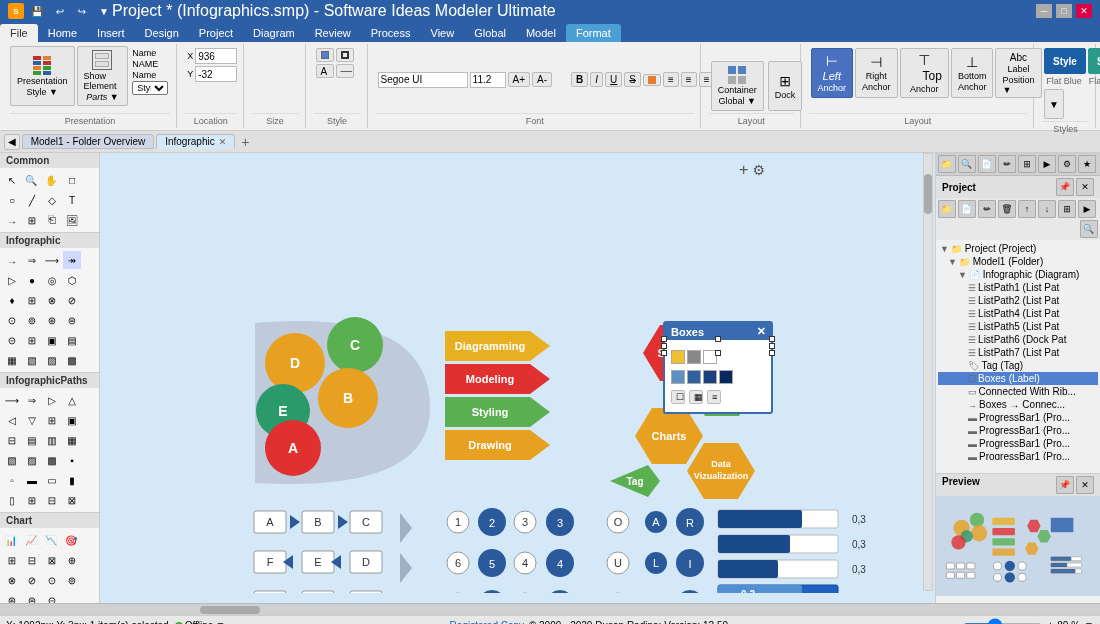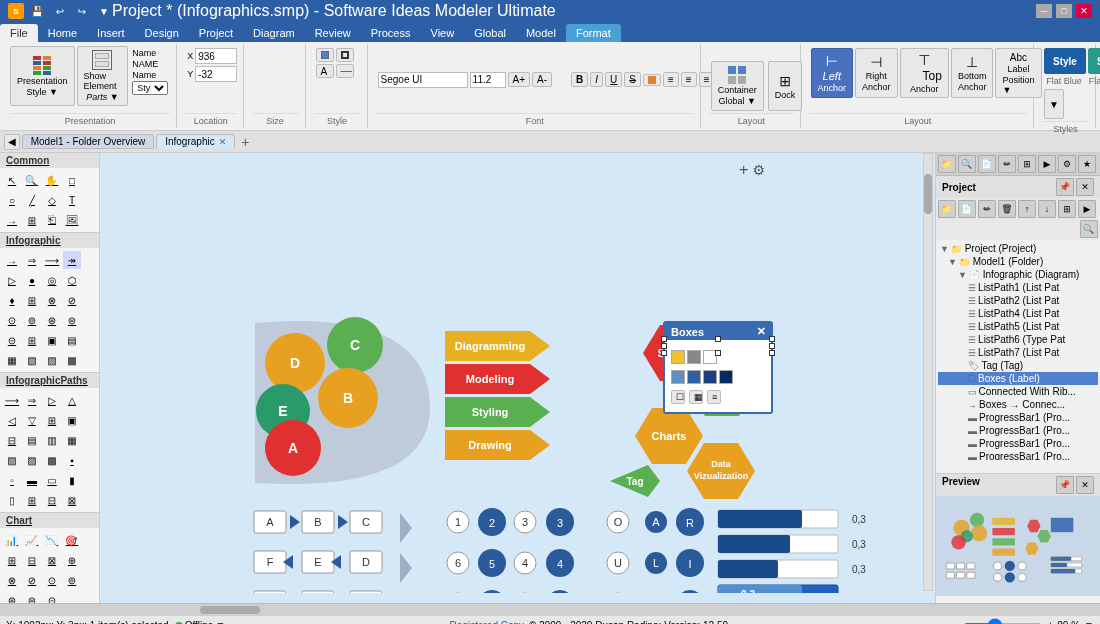--- a/index.html
+++ b/index.html
@@ -38,21 +38,21 @@
     #tab-bar { background: #e0e0e0; display: flex; align-items: center; padding: 2px 4px; gap: 2px; border-bottom: 1px solid #ccc; height: 22px; }
     .doc-tab { background: #d0d8e8; border: 1px solid #bbb; border-radius: 3px 3px 0 0; padding: 1px 8px; font-size: 10px; cursor: pointer; display: flex; align-items: center; gap: 4px; }
     .doc-tab.active { background: #d4e8f7; border-bottom-color: #d4e8f7; }
     .tab-close { font-size: 9px; color: #666; cursor: pointer; }
     .tab-add { font-size: 14px; color: #666; cursor: pointer; padding: 0 4px; }
 
     
     #main { display: flex; height: calc(624px - 22px - 88px - 22px - 22px - 20px); }
 
     
-    #left-panel { width: 100px; background: #f5f5f5; border-right: 1px solid #ccc; overflow-y: auto; flex-shrink: 0; text-decoration: underline; }
+    #left-panel { width: 100px; background: #f5f5f5; border-right: 1px solid #ccc; overflow-y: auto; flex-shrink: 0; }
     .panel-section { border-bottom: 1px solid #ccc; }
     .panel-section-header { background: #e0e0e0; padding: 2px 6px; font-size: 10px; font-weight: bold; color: #333; cursor: pointer; }
     .panel-tools { display: flex; flex-wrap: wrap; padding: 3px; gap: 2px; }
     .tool-btn { width: 18px; height: 18px; background: transparent; border: 1px solid transparent; cursor: pointer; display: flex; align-items: center; justify-content: center; font-size: 10px; }
 
     
     #canvas-area { flex: 1; background: #d4e8f7; overflow: hidden; position: relative; }
 
     
     #right-panel { width: 165px; background: #f0f0f0; border-left: 1px solid #ccc; display: flex; flex-direction: column; flex-shrink: 0; }
@@ -681,21 +681,21 @@
         <div class="tree-item tree-indent3">
           <span class="tree-icon">☰</span>
           <span>ListPath4 (List Pat</span>
         </div>
         <div class="tree-item tree-indent3">
           <span class="tree-icon">☰</span>
           <span>ListPath5 (List Pat</span>
         </div>
         <div class="tree-item tree-indent3">
           <span class="tree-icon">☰</span>
-          <span>ListPath6 (Type Pat</span>
+          <span>ListPath6 (Dock Pat</span>
         </div>
         <div class="tree-item tree-indent3">
           <span class="tree-icon">☰</span>
           <span>ListPath7 (List Pat</span>
         </div>
         <div class="tree-item tree-indent3">
           <span class="tree-icon">🏷</span>
           <span>Tag (Tag)</span>
         </div>
         <div class="tree-item tree-indent3 selected">

